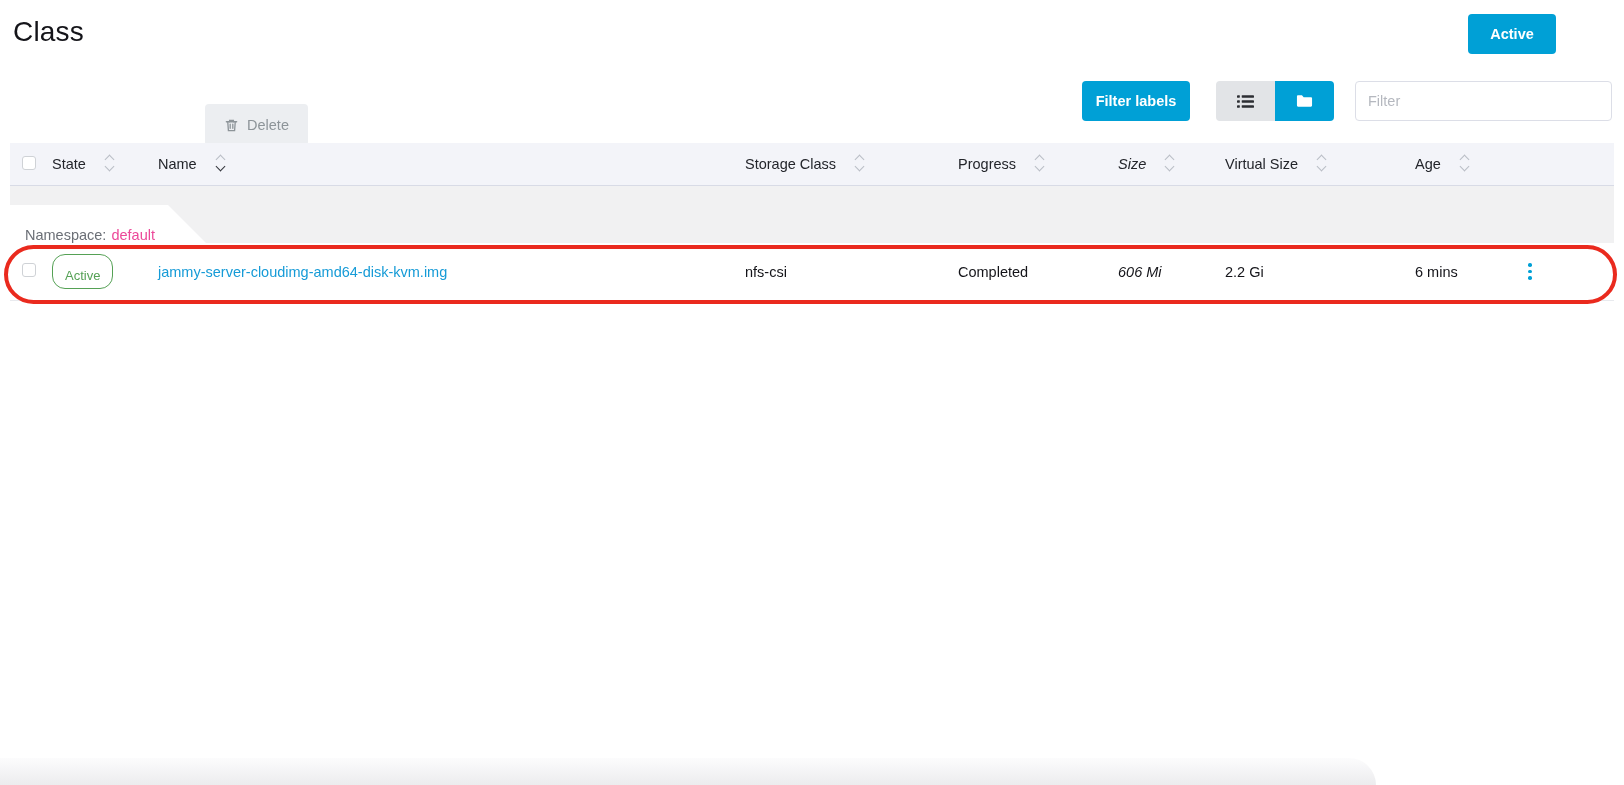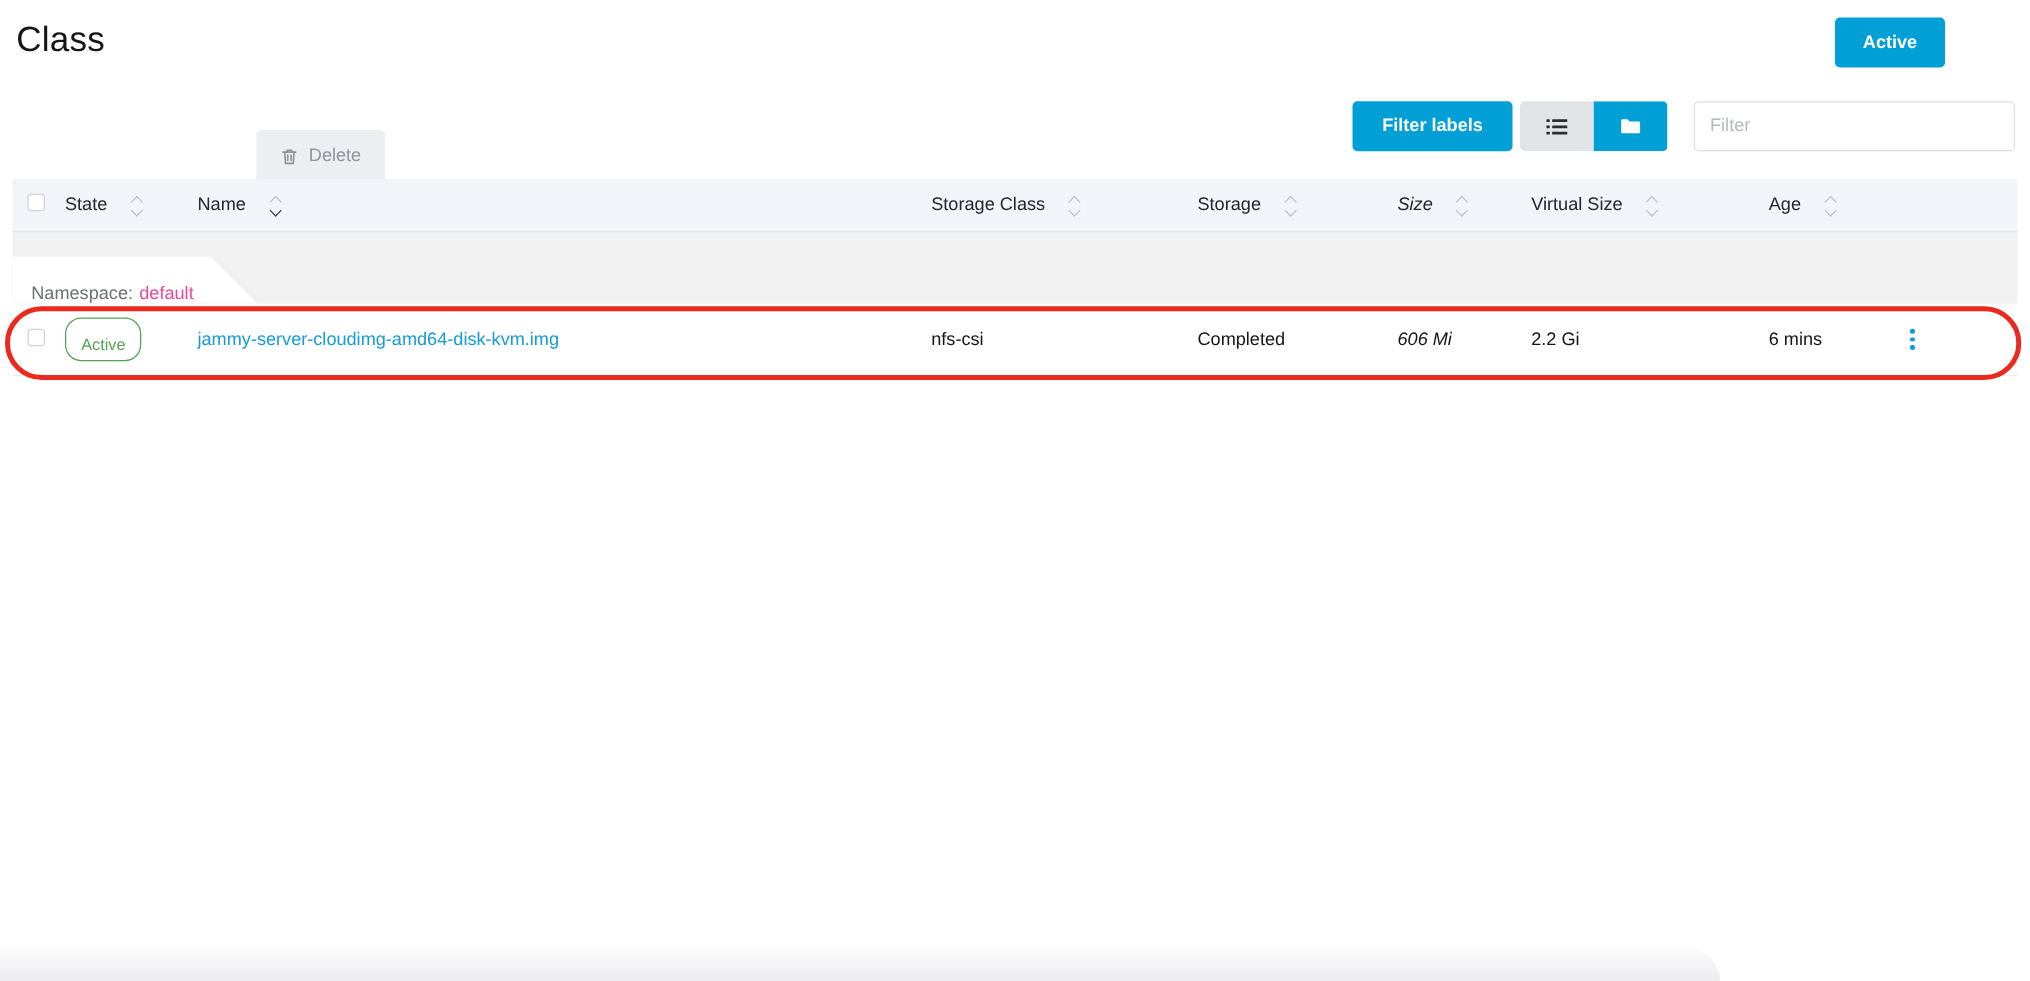--- a/index.html
+++ b/index.html
@@ -19,21 +19,21 @@
        height:40px; border:none; border-radius:4px; font-size:14.5px; cursor:pointer;
        font-family:"Liberation Sans", sans-serif;}
   .btn-primary{background:var(--primary); color:#fff; font-weight:700;}
   .btn-disabled{background:var(--disabled-bg); color:var(--disabled-text); font-weight:400; height:42px;}
   .create-btn{position:absolute; top:14px; right:68px; width:88px;}
 
   
   .toolbar{position:absolute; top:80px; left:0; width:100%; height:42px;}
   .dl-btn{position:absolute; left:10px; width:180px;}
   .del-btn{position:absolute; left:205px; width:103px;margin-top:24px;}
-  .filter-labels-btn{position:absolute; left:1082px; top:1px; width:128px;}
+  .filter-labels-btn{position:absolute; left:1082px; top:1px; width:108px;}
   .view-toggle{position:absolute; left:1216px; top:1px; width:118px; height:40px; display:flex; border-radius:4px; overflow:hidden;}
   .view-toggle button{flex:1; border:none; display:flex; align-items:center; justify-content:center; cursor:pointer;}
   .toggle-list{background:#e2e4e7;}
   .toggle-folder{background:var(--primary);}
   .filter-input{position:absolute; left:1355px; top:1px; width:257px; height:40px;
       border:1px solid #dcdee7; border-radius:4px; padding:0 12px; font-size:14.5px;
       font-family:"Liberation Sans", sans-serif; color:#14532d; outline:none;}
   .filter-input::placeholder{color:#b5b8bf;}
 
   
@@ -42,21 +42,21 @@
   .trow{display:flex; align-items:center; height:58px; background:#fff; border-bottom:1px solid #e8eaee;}
   .col-check{width:42px; padding-left:12px;}
   .col-state{width:106px;}
   .col-name{width:587px;}
   .col-storage{width:213px;}
   .col-progress{width:160px;}
   .col-size{width:107px;font-style:italic;}
   .col-vsize{width:190px;}
   .col-age{width:105px;}
   .col-actions{width:94px; display:flex;}
-  .hcell{display:flex; align-items:flex-end; gap:20px; color:#23252b; cursor:pointer;}
+  .hcell{display:flex; align-items:center; gap:20px; color:#23252b; cursor:pointer;}
   .sort{display:inline-flex; flex-direction:column; gap:3px; margin-top:-2px;}
   .chev{width:7px; height:7px; border-right:1.6px solid #b9bdc5; border-bottom:1.6px solid #b9bdc5;}
   .chev.up{transform:rotate(-135deg);}
   .chev.down{transform:rotate(45deg); margin-top:-3px;}
   .chev.active{border-color:#33353c;}
   .checkbox{width:14px; height:14px; border:1px solid #cfd2d6; border-radius:3px; background:#fff; display:inline-block; cursor:pointer;}
 
   
   .group-row{position:relative; height:57px; background:#f1f1f2;}
   .group-tab{position:absolute; left:0; bottom:0; height:38px; width:196px; background:#ffffff;
@@ -157,21 +157,21 @@
           </span>
       </div>
       <div class="col-storage hcell">
         <span>Storage Class</span>
         <span class="sort">
             <i class="chev up"></i>
             <i class="chev down"></i>
           </span>
       </div>
       <div class="col-progress hcell">
-        <span>Storage</span>
+        <span>Progress</span>
         <span class="sort">
             <i class="chev up"></i>
             <i class="chev down"></i>
           </span>
       </div>
       <div class="col-size hcell">
         <span>Size</span>
         <span class="sort">
             <i class="chev up"></i>
             <i class="chev down"></i>

